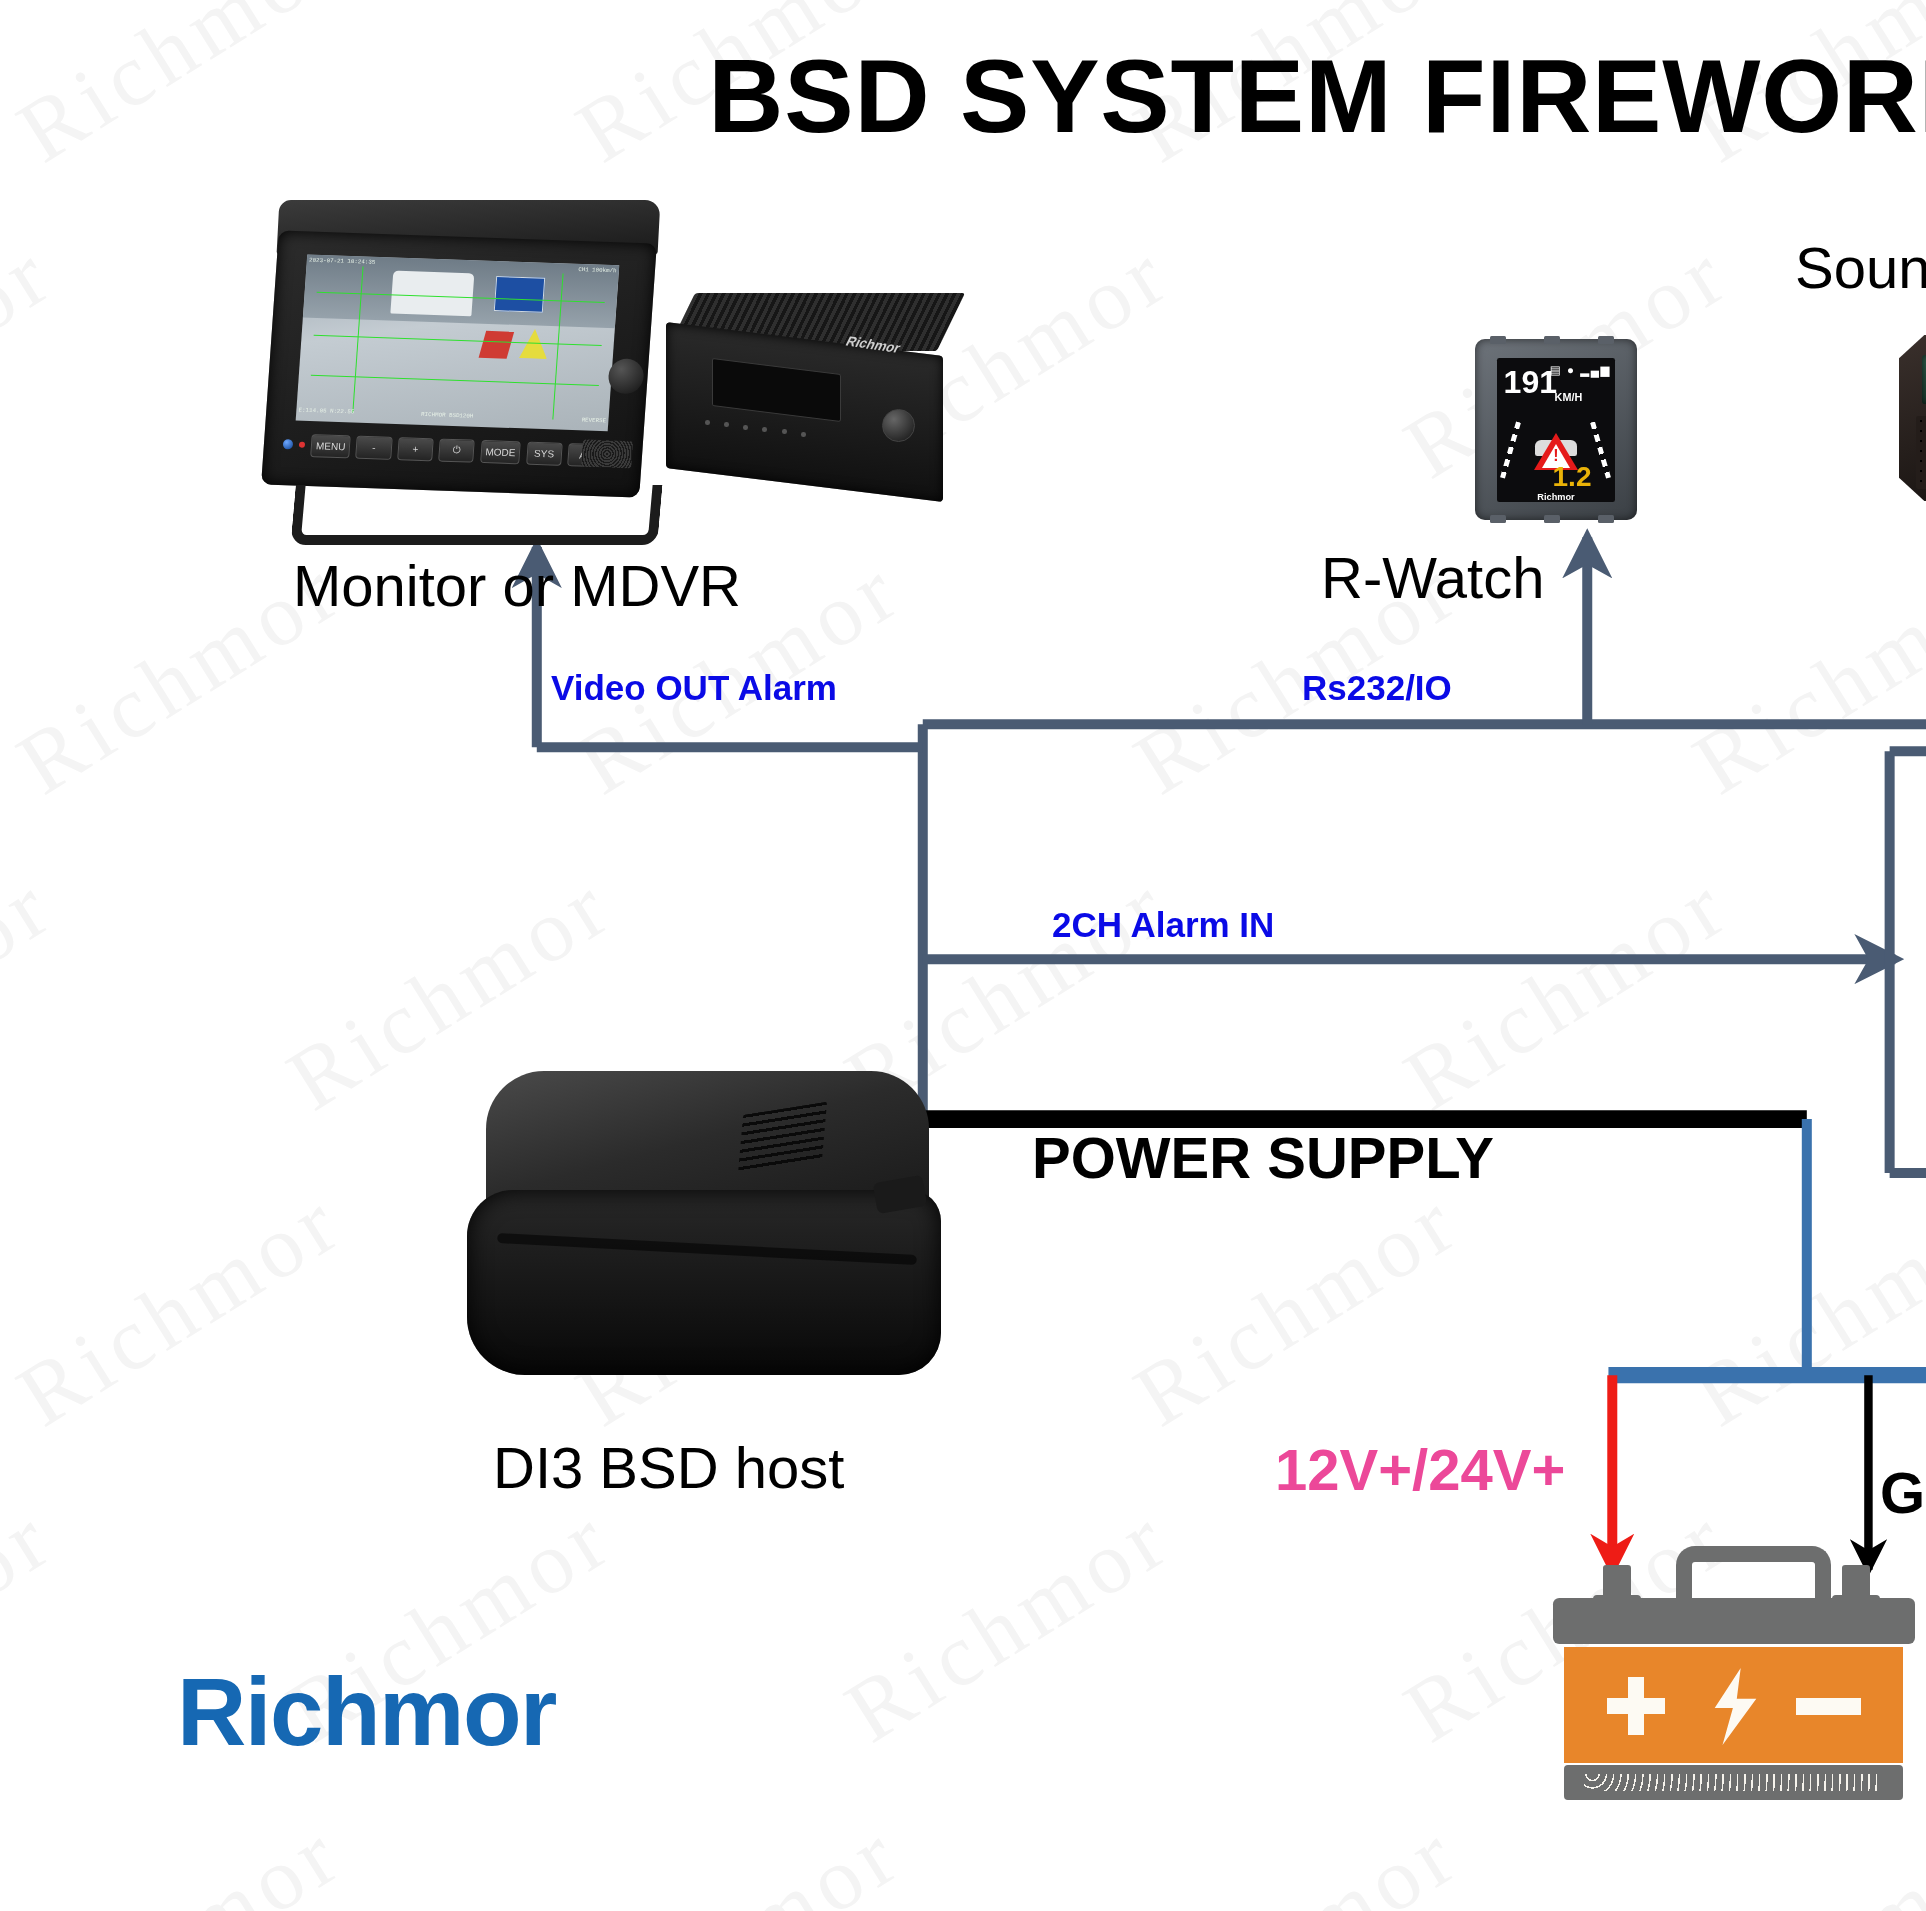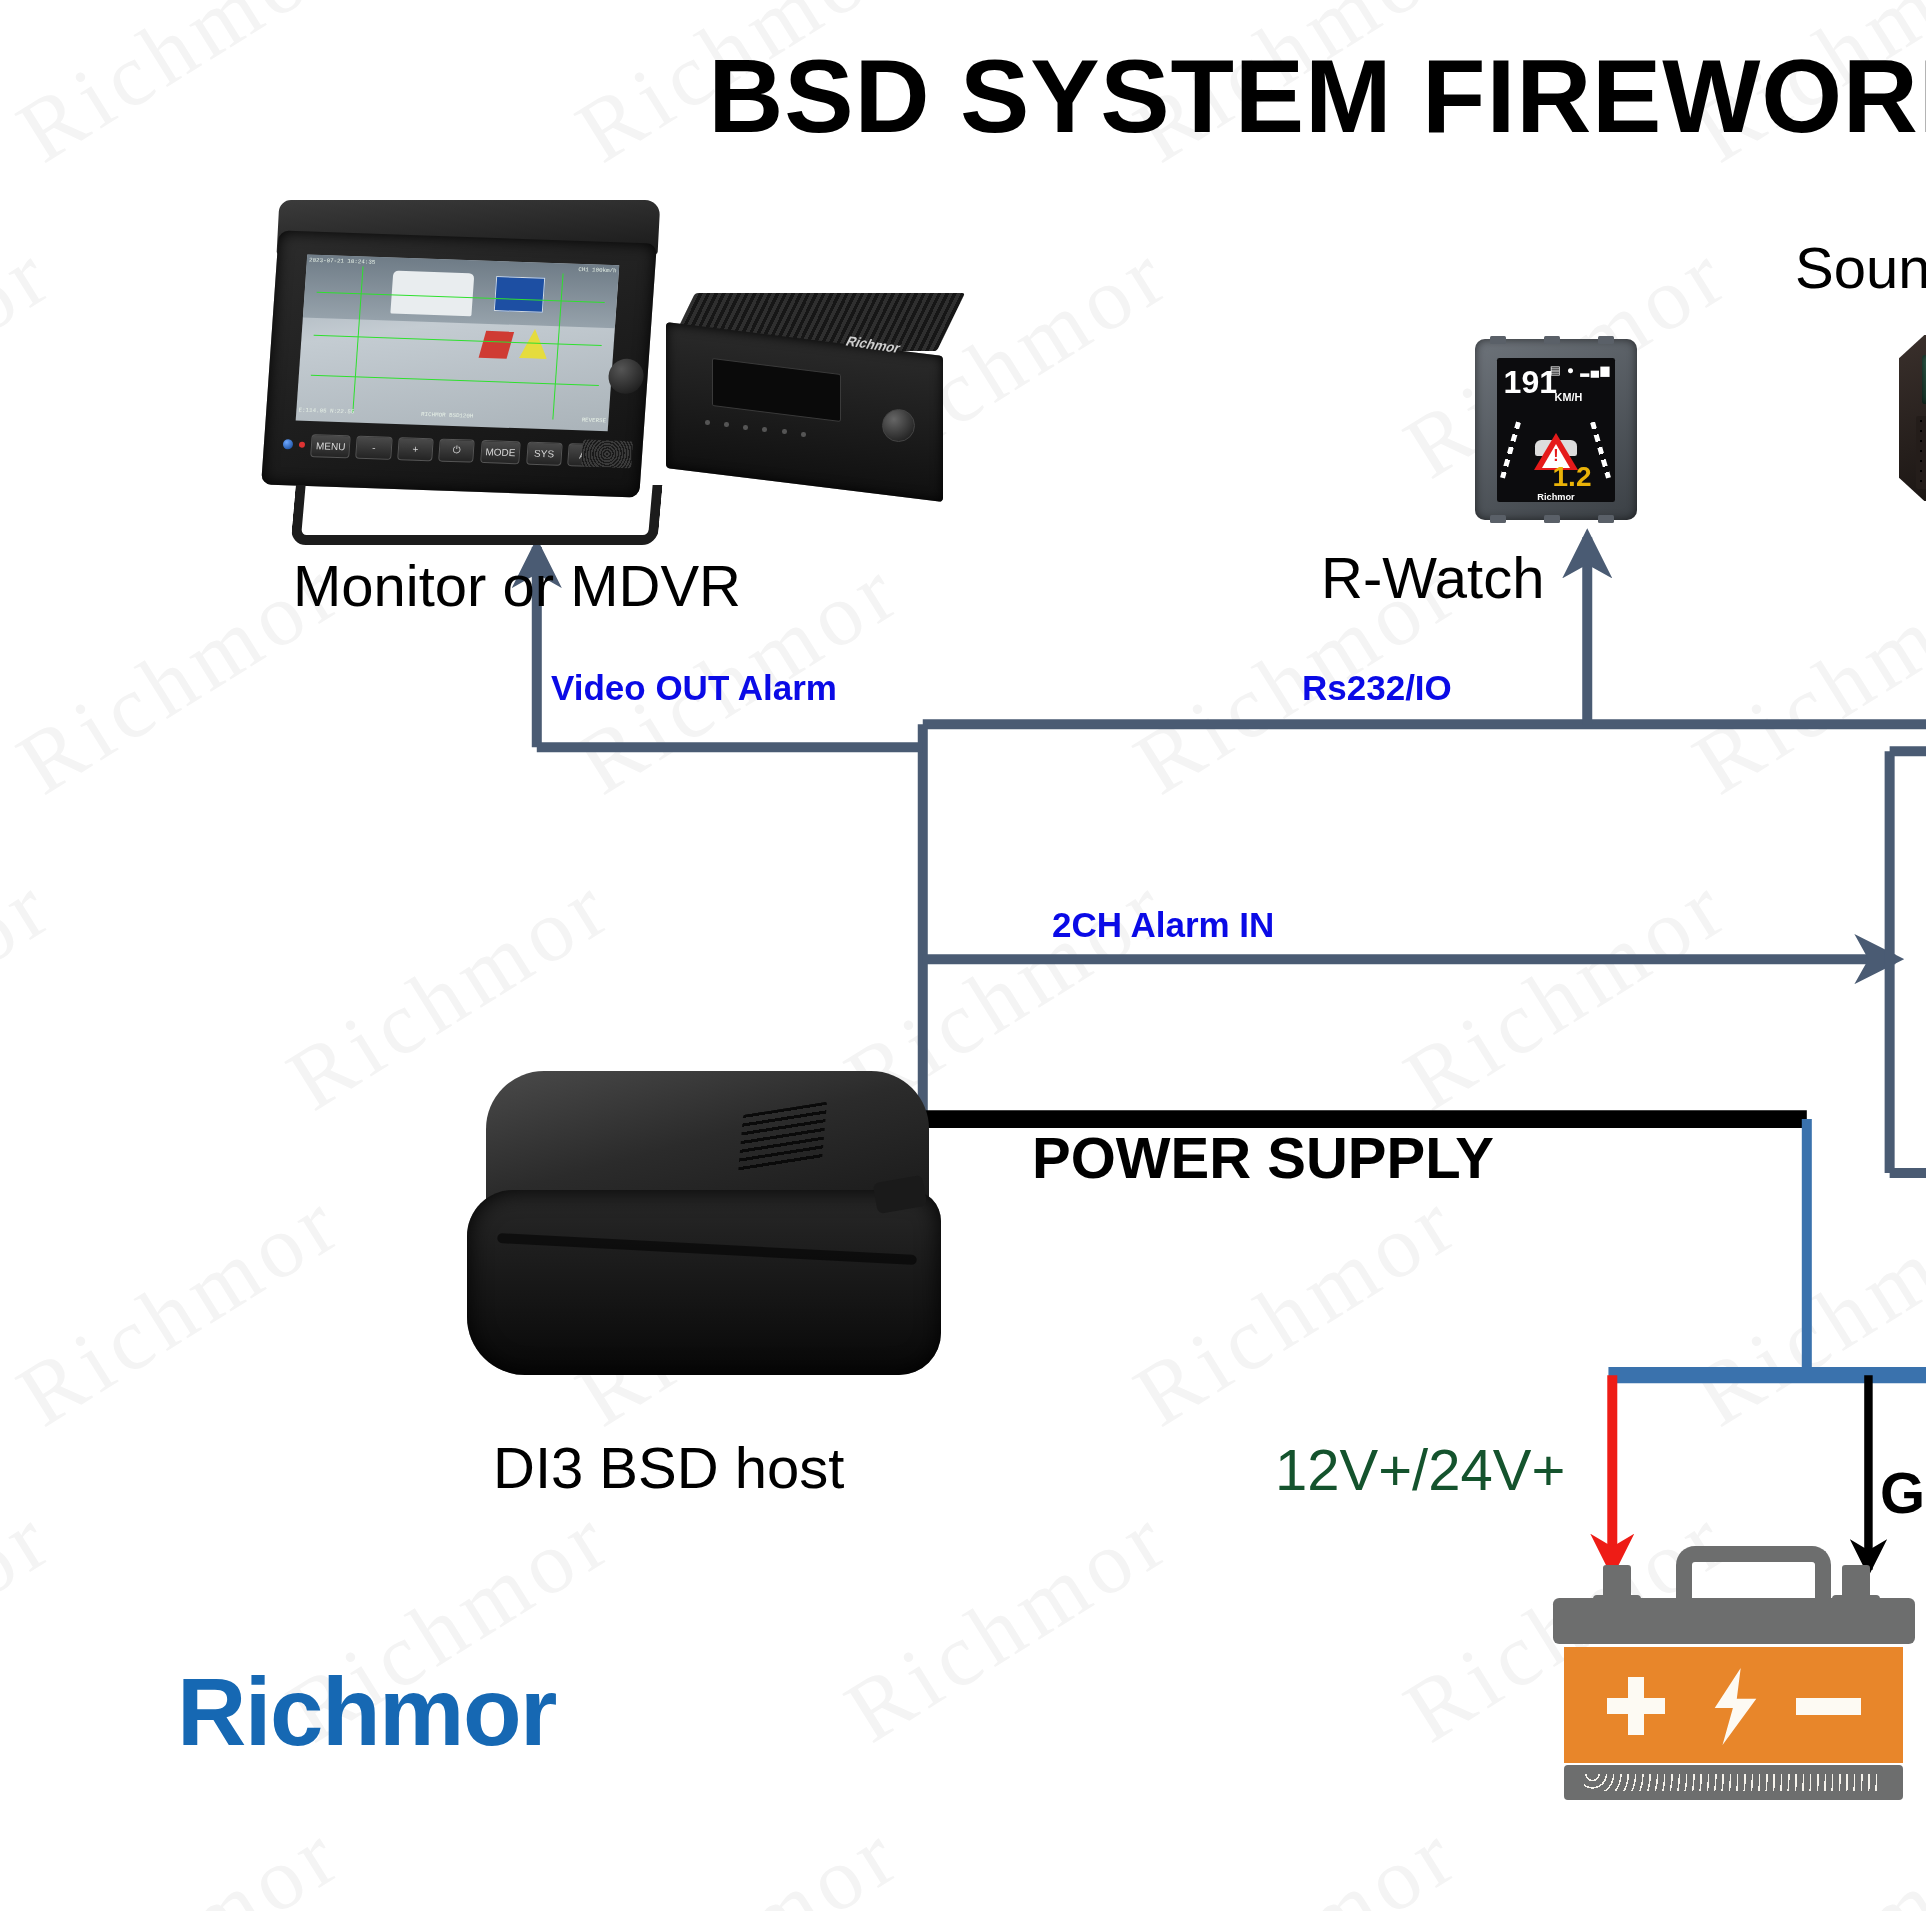--- a/index.html
+++ b/index.html
@@ -19,21 +19,21 @@
   
   #title{
     position:absolute;left:0;top:37px;width:100%;text-align:center;
     font-size:104px;font-weight:bold;letter-spacing:0.8px;z-index:40;
     font-family:"Liberation Sans", sans-serif;
   }
   
   .lbl{position:absolute;z-index:40;white-space:nowrap;line-height:1;}
   .lbl-black{font-size:58px;color:#000;}
   .lbl-blue{font-size:35px;color:#0a0ae6;font-weight:bold;}
-  .lbl-red{font-size:58px;color:#14532d;font-weight:normal;}
+  .lbl-red{font-size:58px;color:#ec4899;font-weight:bold;}
   .lbl-gnd{font-size:58px;color:#000;font-weight:bold;}
   .lbl-ps{font-size:58px;color:#000;font-weight:bold;}
 
   
   #wires{position:absolute;left:0;top:0;width:2703px;height:1911px;z-index:20;}
 
   
   .dev{position:absolute;z-index:30;}
 
   

